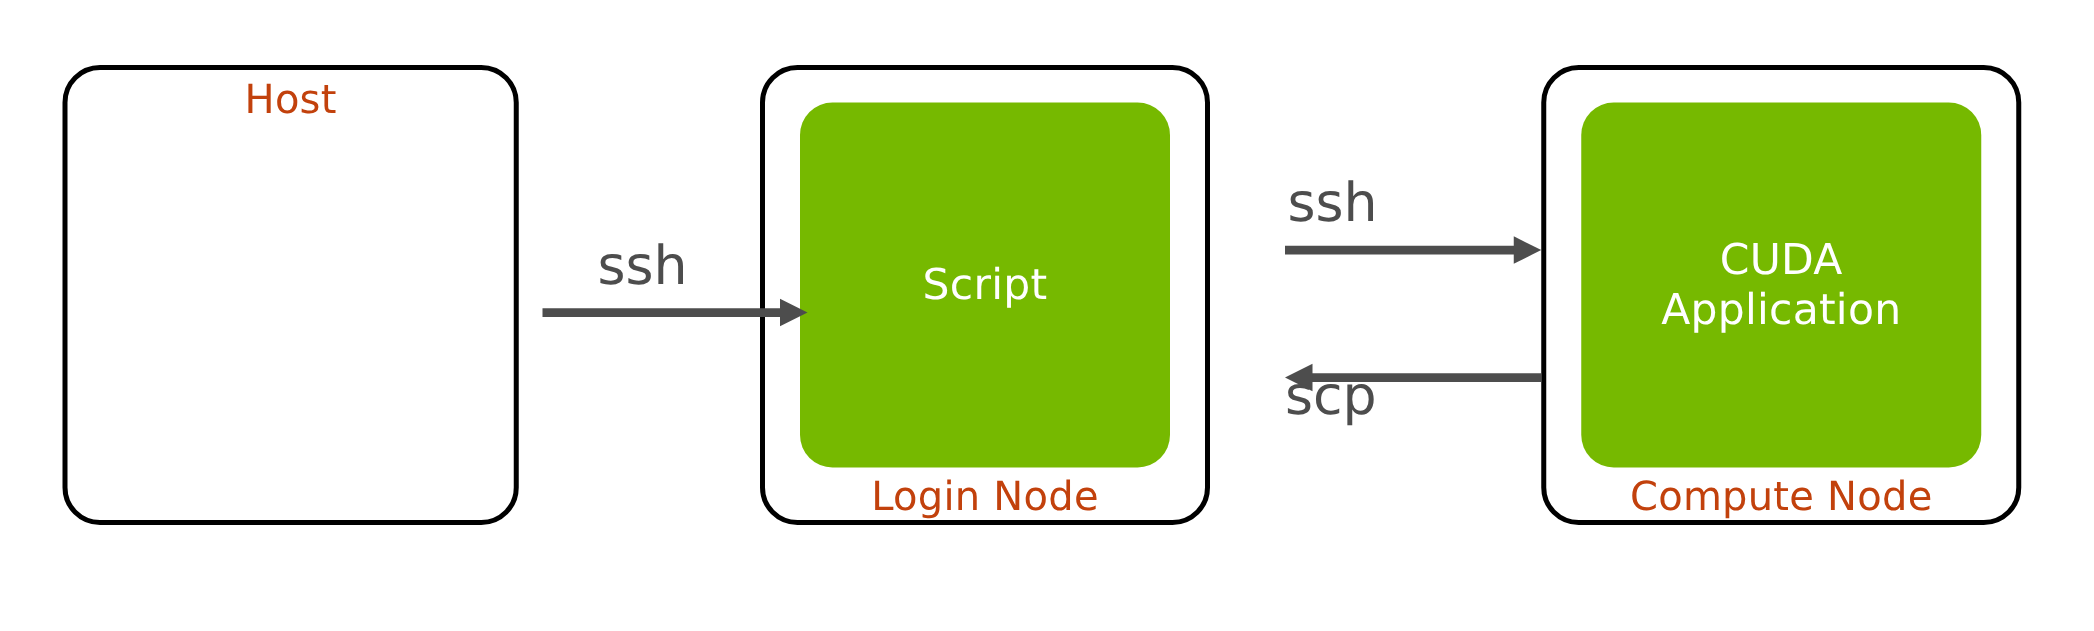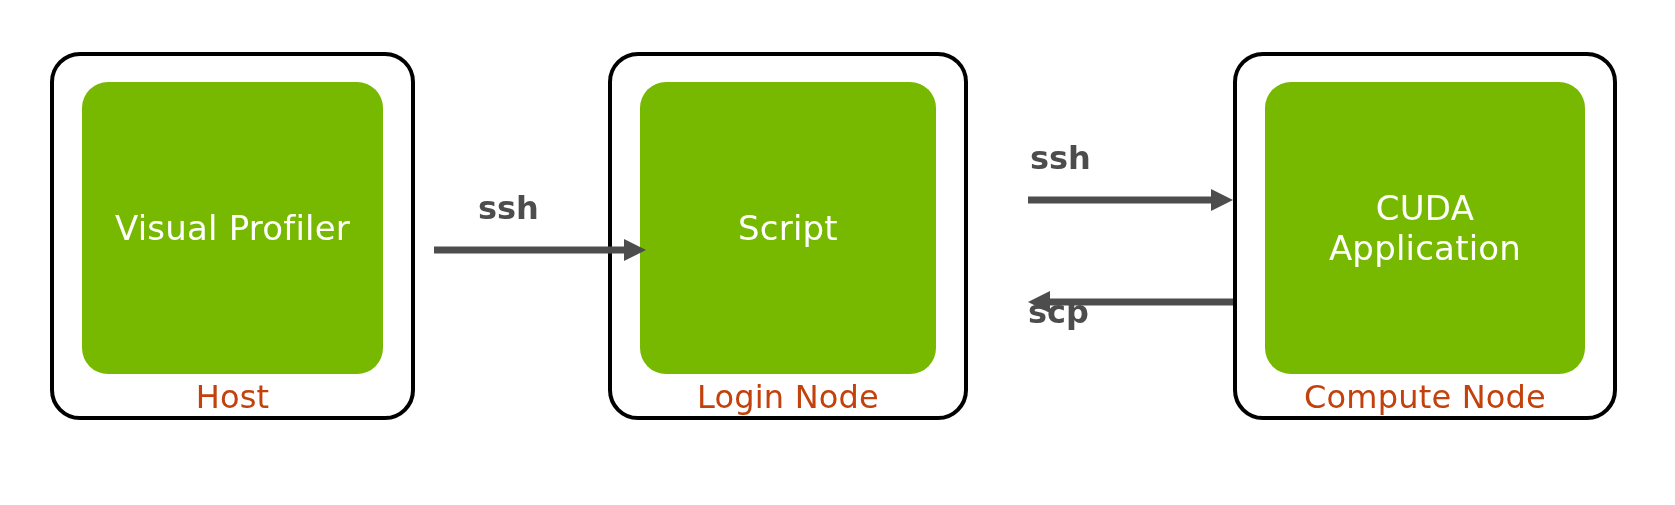--- a/index.html
+++ b/index.html
@@ -64,44 +64,41 @@
   #node-compute-node{ left: 1233px; top: 52px; width: 384px; height: 368px; }
 
   
   .connector {
     position: absolute;
   }
   .connector svg { display: block; overflow: visible; }
   .edge-label {
     position: absolute;
     color: #4d4d4d;
-    font-size: 32px;
-    font-weight: 700;
+    font-size: 43px;
+    font-weight: 400;
     line-height: 1;
     white-space: nowrap;
   }
 
   #connector-host-login    { left: 434px;  top: 238px; }
   #label-host-login-ssh    { left: 478px;  top: 192px; }
 
   #connector-login-compute { left: 1028px; top: 188px; }
   #label-login-compute-ssh { left: 1030px; top: 142px; }
 
   #connector-compute-login { left: 1028px; top: 290px; }
   #label-compute-login-scp { left: 1028px; top: 296px; }
 </style>
 </head>
 <body>
 
 <div id="diagram-canvas">
 
   <div class="node" id="node-host">
-    <div class="node-inner">
-      <span class="node-inner-label">Visual Profiler</span>
-    </div>
     <div class="node-label">Host</div>
   </div>
 
   <div class="node" id="node-compute-node">
     <div class="node-inner">
       <span class="node-inner-label">CUDA
 Application</span>
     </div>
     <div class="node-label">Compute Node</div>
   </div>

